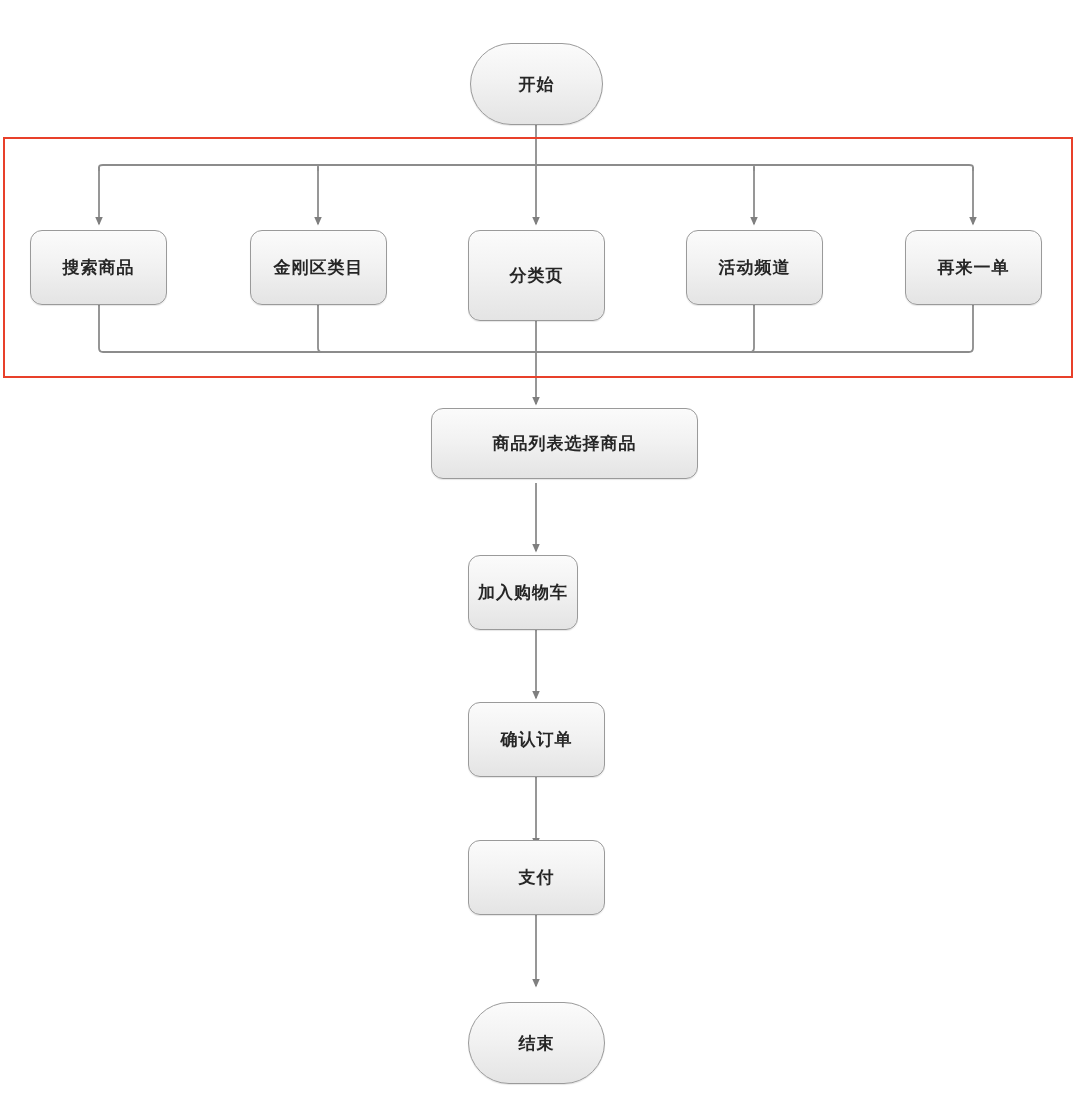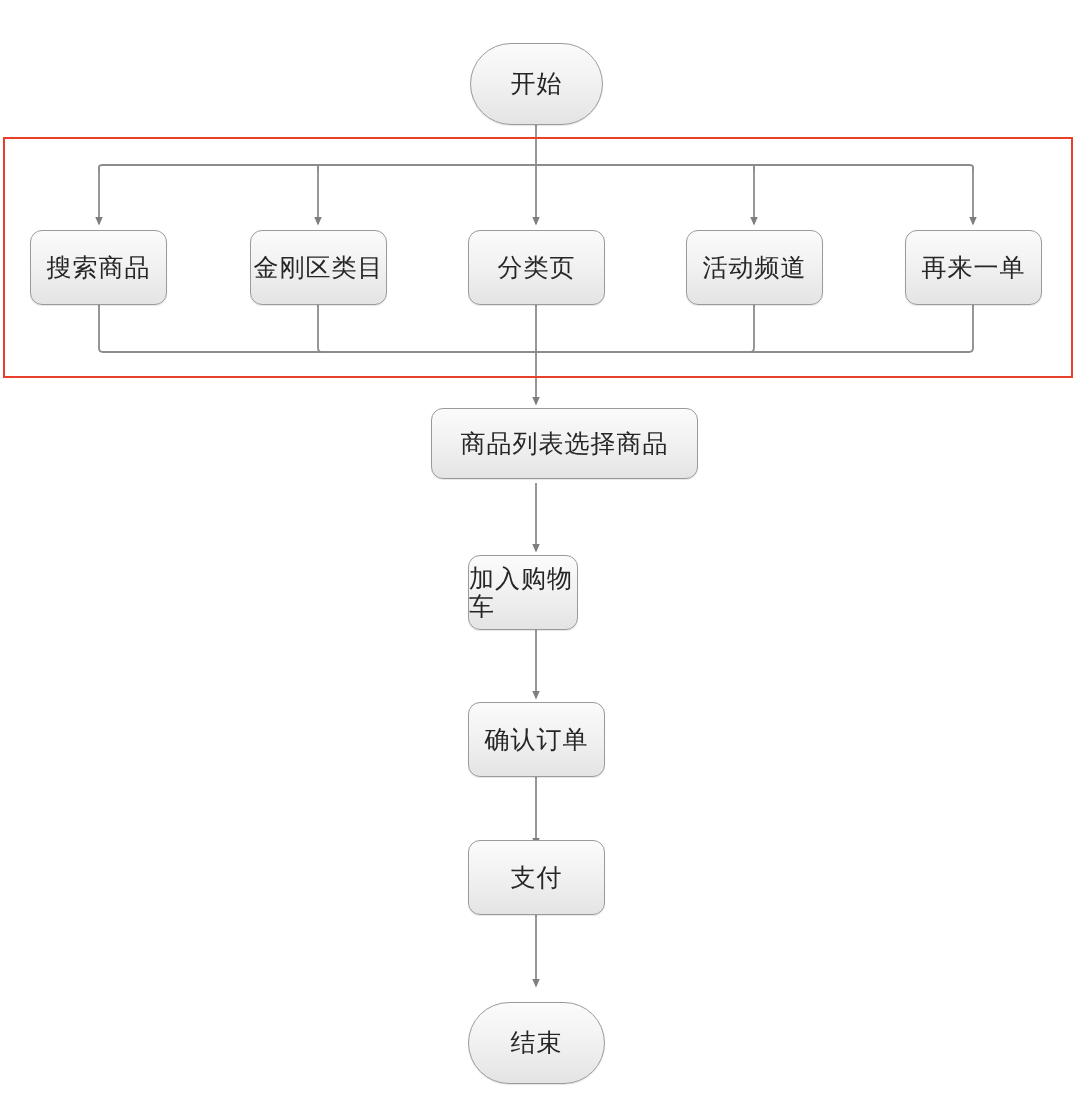--- a/index.html
+++ b/index.html
@@ -24,28 +24,29 @@
     width: 1080px;
     height: 1118px;
     pointer-events: none;
   }
   .node {
     position: absolute;
     box-sizing: border-box;
     display: flex;
     align-items: center;
     justify-content: center;
-    text-align: left;
+    text-align: center;
     background: linear-gradient(to bottom, #fbfbfb 0%, #f2f2f2 45%, #e4e4e4 100%);
     border: 1px solid #9a9a9a;
     color: #262626;
-    font-size: 25px;
+    font-size: 17px;
     letter-spacing: 1px;
     line-height: 1.1;
     box-shadow: 0 1px 1px rgba(0,0,0,0.10);
+    font-weight: bold;
   }
   .node.rect {
     border-radius: 12px;
   }
   .node.terminator {
     border-radius: 60px;
   }
   .group-box {
     position: absolute;
     box-sizing: border-box;
@@ -107,21 +108,21 @@
   </div>
 
   <div class="group-box" style="left:3px; top:137px; width:1070px; height:241px;"></div>
 
   <div class="node rect" style="left:30px; top:230px; width:137px; height:75px;">
     <span>搜索商品</span>
   </div>
   <div class="node rect" style="left:250px; top:230px; width:137px; height:75px;">
     <span>金刚区类目</span>
   </div>
-  <div class="node rect" style="left:468px; top:230px; width:137px; height:75px;">
+  <div class="node rect" style="left:468px; top:230px; width:137px; height:91px;">
     <span>分类页</span>
   </div>
   <div class="node rect" style="left:686px; top:230px; width:137px; height:75px;">
     <span>活动频道</span>
   </div>
   <div class="node rect" style="left:905px; top:230px; width:137px; height:75px;">
     <span>再来一单</span>
   </div>
 
   <div class="node rect" style="left:403px; top:408px; width:267px; height:71px;margin-left:28px;">

